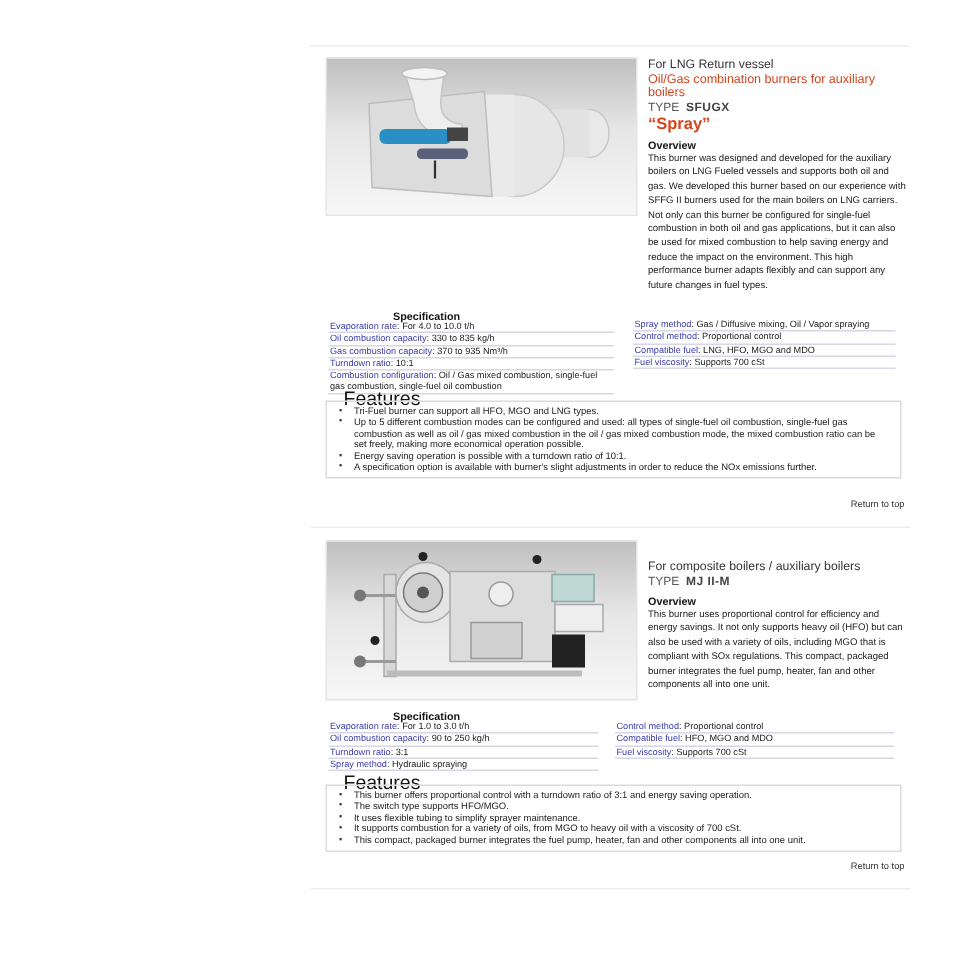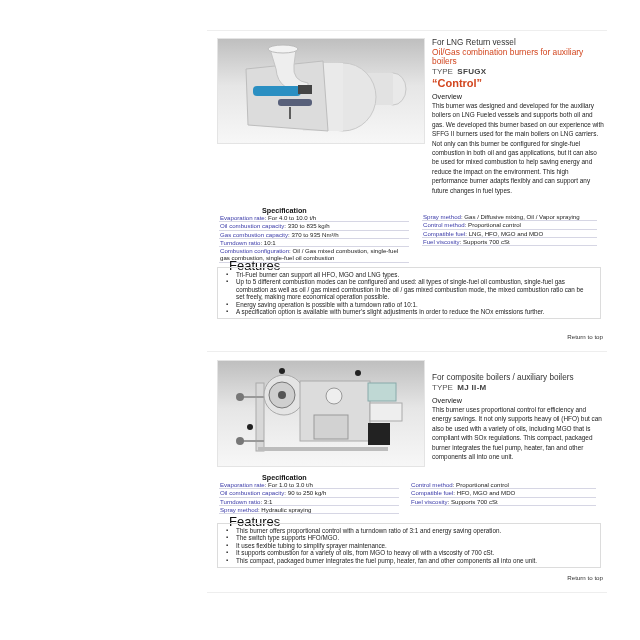--- a/index.html
+++ b/index.html
@@ -8,21 +8,21 @@
   .hr { position:absolute; left:207px; width:400px; height:1px; background:#eeeeee; }
   .product { position:absolute; left:217px; width:386px; }
   .photo { position:absolute; left:0; width:206px; border:1px solid #e4e4e4;
            background:linear-gradient(180deg,#bfbfbf 0%,#e6e6e6 45%,#f7f7f7 100%); overflow:hidden; }
   .right { position:absolute; left:215px; width:172px; }
   .cat { font-size:8.2px; color:#333; line-height:9px; }
   .title { font-size:8.4px; font-weight:normal; color:#d2461f; line-height:9px; margin-top:1px; }
   .type { font-size:8px; color:#555; margin-top:1px; line-height:10px; }
   .type b { color:#444; letter-spacing:0.3px; }
   .nick { font-size:11px; font-weight:bold; color:#d2461f; line-height:12px; }
-  .ov-h { font-size:7.2px; font-weight:normal; color:#111; margin-top:3px; line-height:9px; }
+  .ov-h { font-size:7.2px; font-weight:bold; color:#111; margin-top:3px; line-height:9px; }
   .ov { font-size:6.4px; color:#222; line-height:9.4px; }
   .spec-h { position:absolute; left:4px; font-size:7.2px; font-weight:bold; color:#111;margin-left:41px; }
   .spec-col { position:absolute; }
   .spec-row { font-size:6.1px; color:#222; line-height:7.3px; border-bottom:1px solid #d6d6e4; padding:0 2px 0 1px; }
   .spec-row .k { color:#3a3aa8; }
   .feat-h { position:absolute; left:12px; font-size:13px; font-weight:normal; color:#111; }
   .feat-box { position:absolute; left:0; width:384px; border:1px solid #dcdcdc; box-sizing:border-box; padding:3px 8px 3px 8px; }
   .feat-box ul { margin:0; padding:0 0 0 10px; }
   .feat-box li { font-size:6.3px; line-height:7.4px; color:#222; list-style:none; position:relative; }
   .feat-box li:before { content:"\25AA"; position:absolute; left:-10px; top:0; font-size:6px; color:#333; }
@@ -57,21 +57,21 @@
     </svg>
   </div>
 
   <div class="right" style="top:0;">
     <div class="cat">For LNG Return vessel</div>
     <div class="title">Oil/Gas combination burners for auxiliary boilers</div>
     <div class="type">
       <span>TYPE</span>&nbsp;
       <b>SFUGX</b>
     </div>
-    <div class="nick">“Control”</div>
+    <div class="nick">“Spray”</div>
     <div class="ov-h">Overview</div>
     <div class="ov">This burner was designed and developed for the auxiliary boilers on LNG Fueled vessels and supports both oil and gas. We developed this burner based on our experience with SFFG II burners used for the main boilers on LNG carriers. Not only can this burner be configured for single-fuel combustion in both oil and gas applications, but it can also be used for mixed combustion to help saving energy and reduce the impact on the environment. This high performance burner adapts flexibly and can support any future changes in fuel types.</div>
   </div>
 
   <div class="spec-h" style="top:168px;">Specification</div>
   <div class="spec-col" style="top:176px;left:2px;width:190px;">
     <div class="spec-row"><span class="k">Evaporation rate</span>: <span>For 4.0 to 10.0 t/h</span></div>
     <div class="spec-row"><span class="k">Oil combustion capacity</span>: <span>330 to 835 kg/h</span></div>
     <div class="spec-row"><span class="k">Gas combustion capacity</span>: <span>370 to 935 Nm³/h</span></div>
     <div class="spec-row"><span class="k">Turndown ratio</span>: <span>10:1</span></div>

